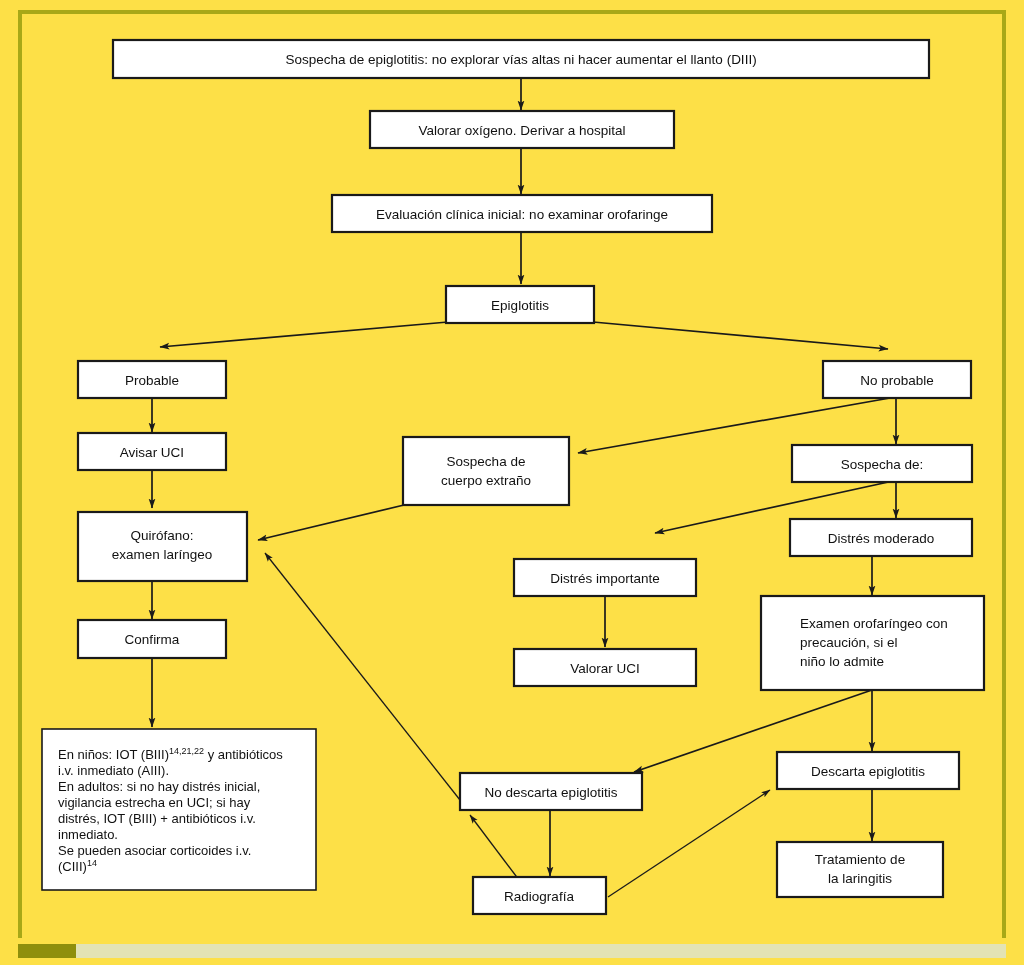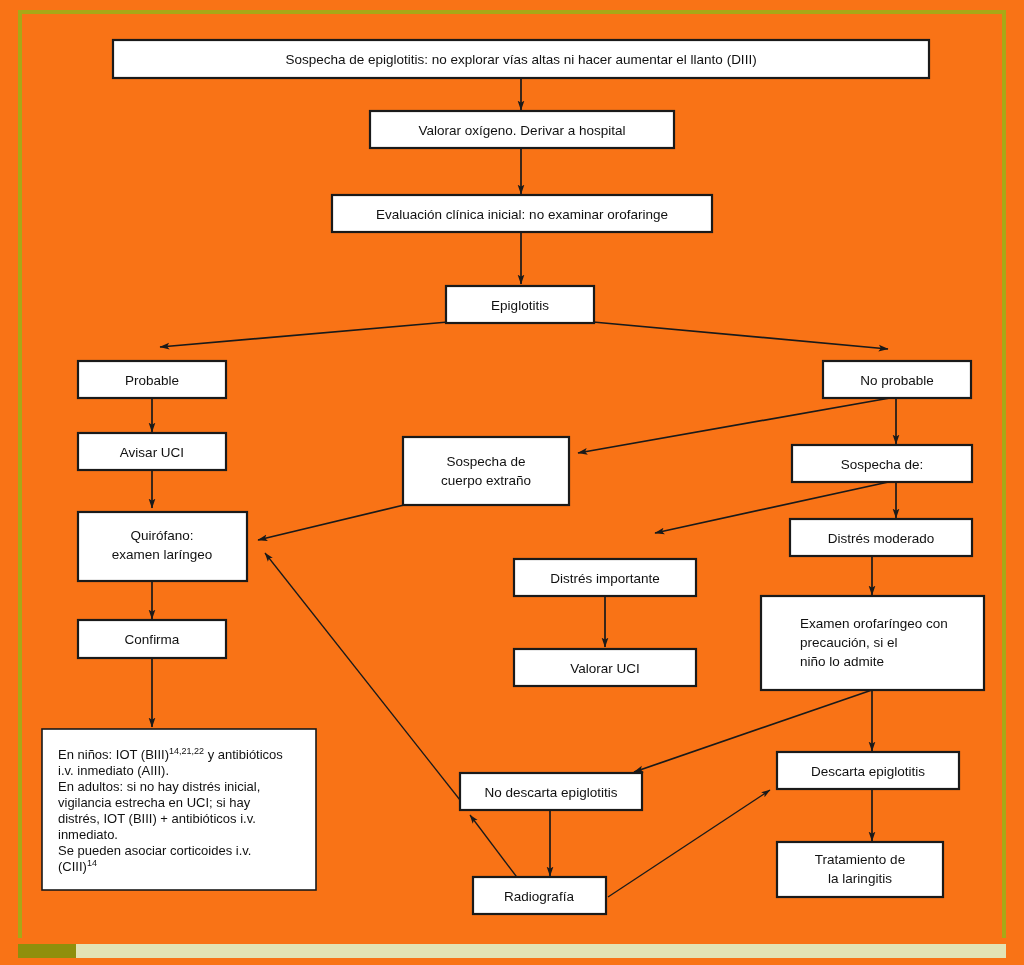--- a/index.html
+++ b/index.html
@@ -11,21 +11,21 @@
     width: 1024px;
     height: 965px;
     font-family: "Liberation Sans", sans-serif;
     overflow: hidden;
     position: relative;
   }
   #figure-root {
     position: relative;
     width: 1024px;
     height: 965px;
-    background: #f97316;
+    background: #fde047;
   }
   
   .frame-top {
     position: absolute;
     left: 18px; top: 10px;
     width: 988px; height: 4px;
     background: #a8a817;
   }
   .frame-left {
     position: absolute;

